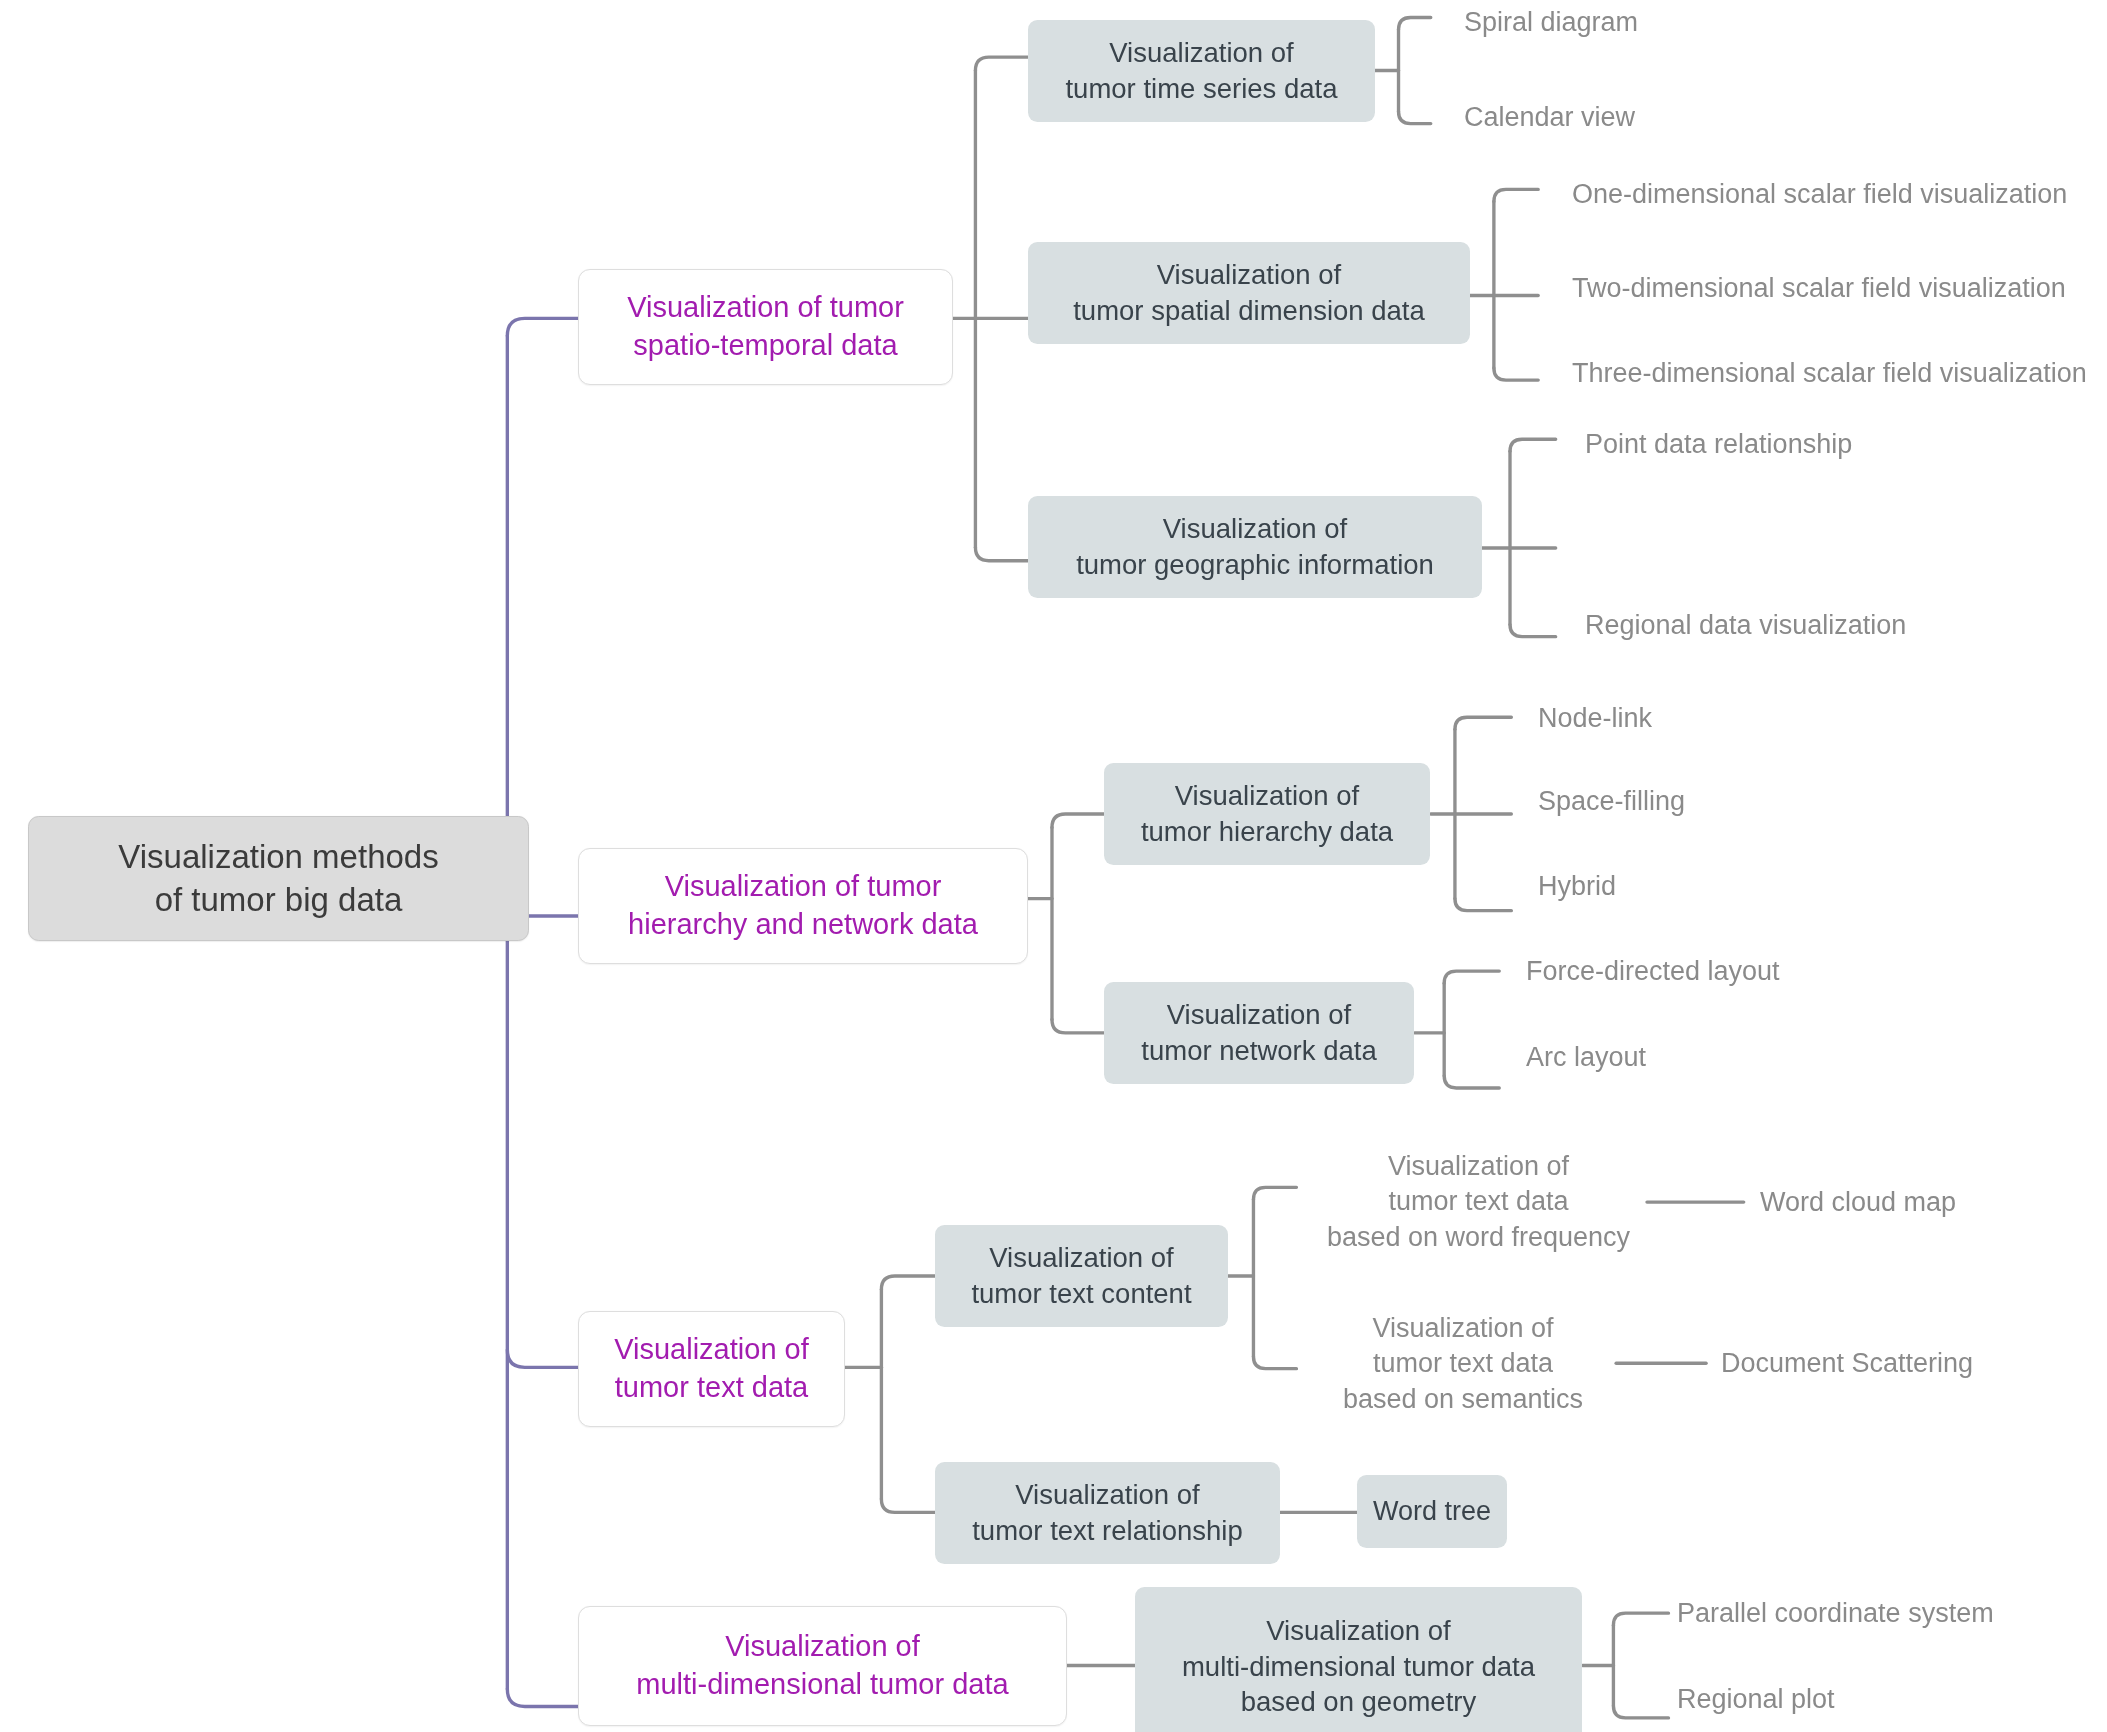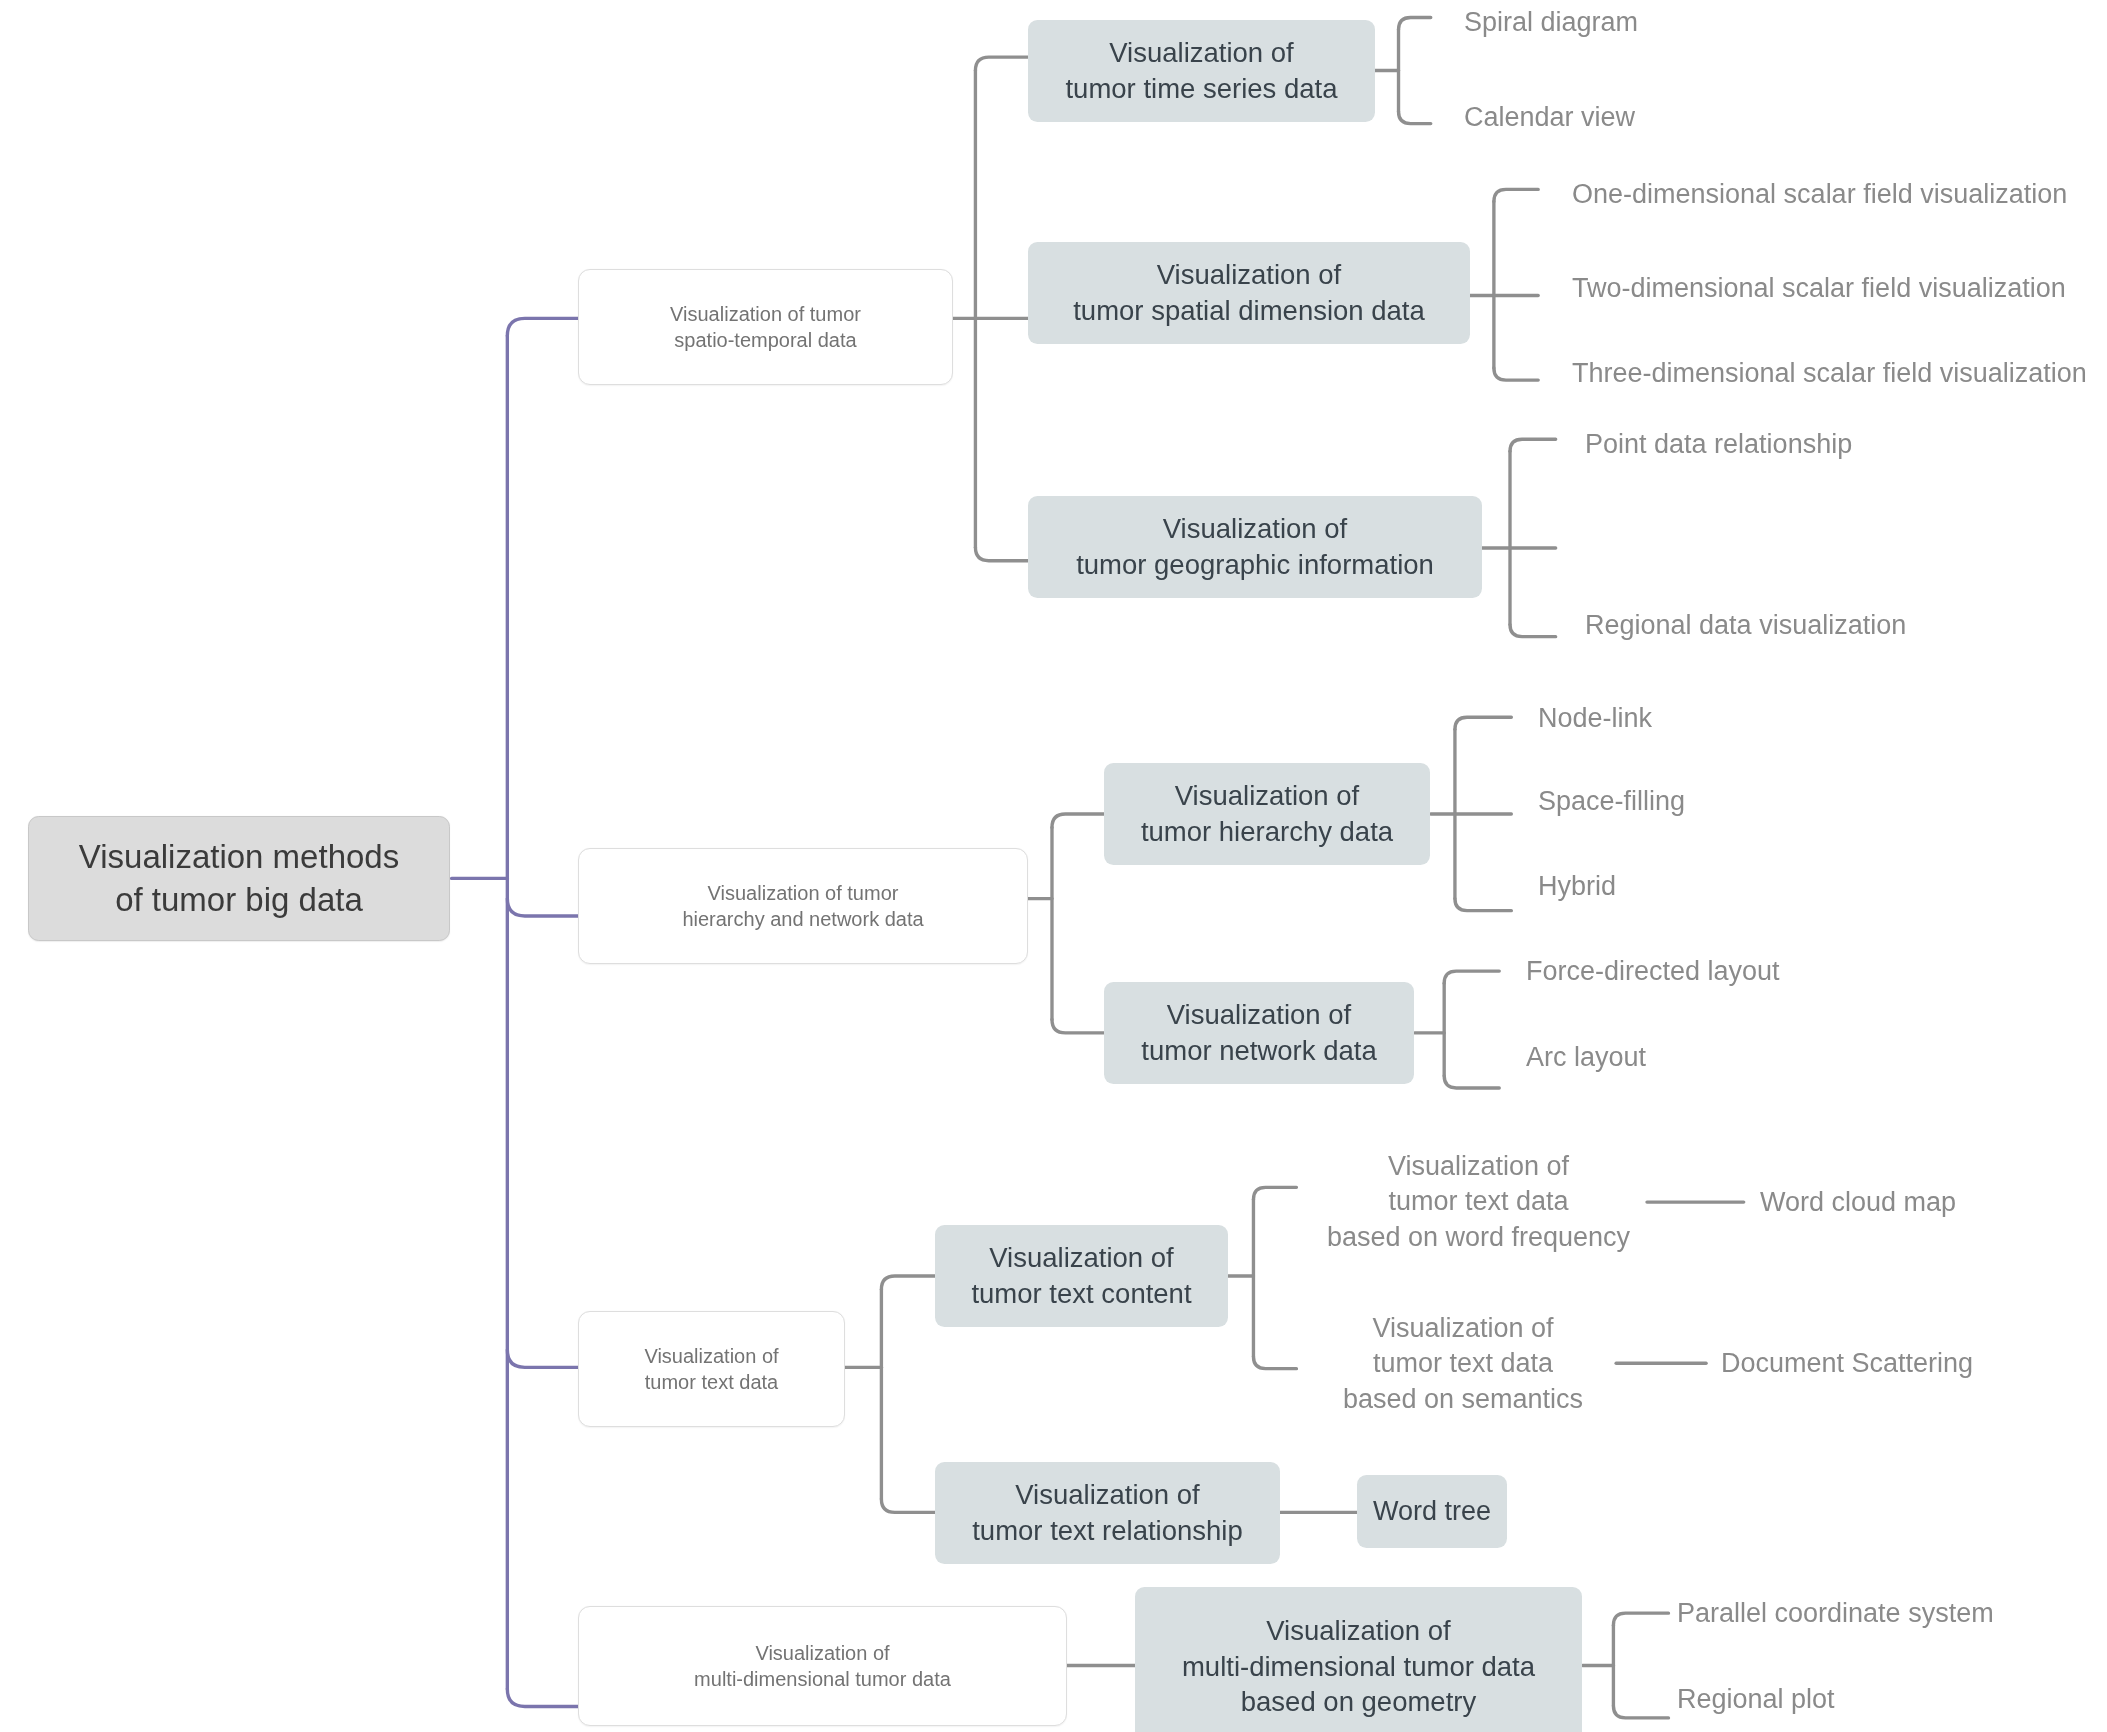--- a/index.html
+++ b/index.html
@@ -39,22 +39,22 @@
     color:#3b3b3b;
     font-size:33px;
     padding:12px 15px;
     box-shadow:0 0.7px 1.3px rgba(0,0,0,.07);
   }
   
   .lvl1{
     background:#ffffff;
     border:0.7px solid #dedede;
     border-radius:12px;
-    color:#737373;
-    font-size:20px;
+    color:#a21caf;
+    font-size:29px;
     padding:10.7px 15px;
     box-shadow:0 0.7px 1.3px rgba(0,0,0,.05);
   }
   
   .lvl2{
     background:#d8dfe1;
     border:none;
     border-radius:9.4px;
     color:#39434b;
     font-size:27.5px;
@@ -177,21 +177,21 @@
 
       <path d="M1588 2480 H1690"></path>
 
       <path d="M2356 2480 H2402"></path>
       <path d="M2402 2420 q0 -18 18 -18 H2484"></path>
       <path d="M2402 2420 V2540"></path>
       <path d="M2402 2540 q0 18 18 18 H2484"></path>
     </g>
   </svg>
 
-  <div class="node lvl0" style="left:28px; top:816px; width:422px; height:125px;">Visualization methods
+  <div class="node lvl0" style="left:28px; top:816px; width:501px; height:125px;">Visualization methods
 of  tumor big data</div>
 
   <div class="node lvl1" style="left:578px; top:269px; width:375px; height:116px;">Visualization of tumor
 spatio-temporal data</div>
 
   <div class="node lvl1" style="left:578px; top:848px; width:450px; height:116px;">Visualization of tumor
 hierarchy and network data</div>
 
   <div class="node lvl1" style="left:578px; top:1311px; width:267px; height:116px;">Visualization of
 tumor text data</div>

